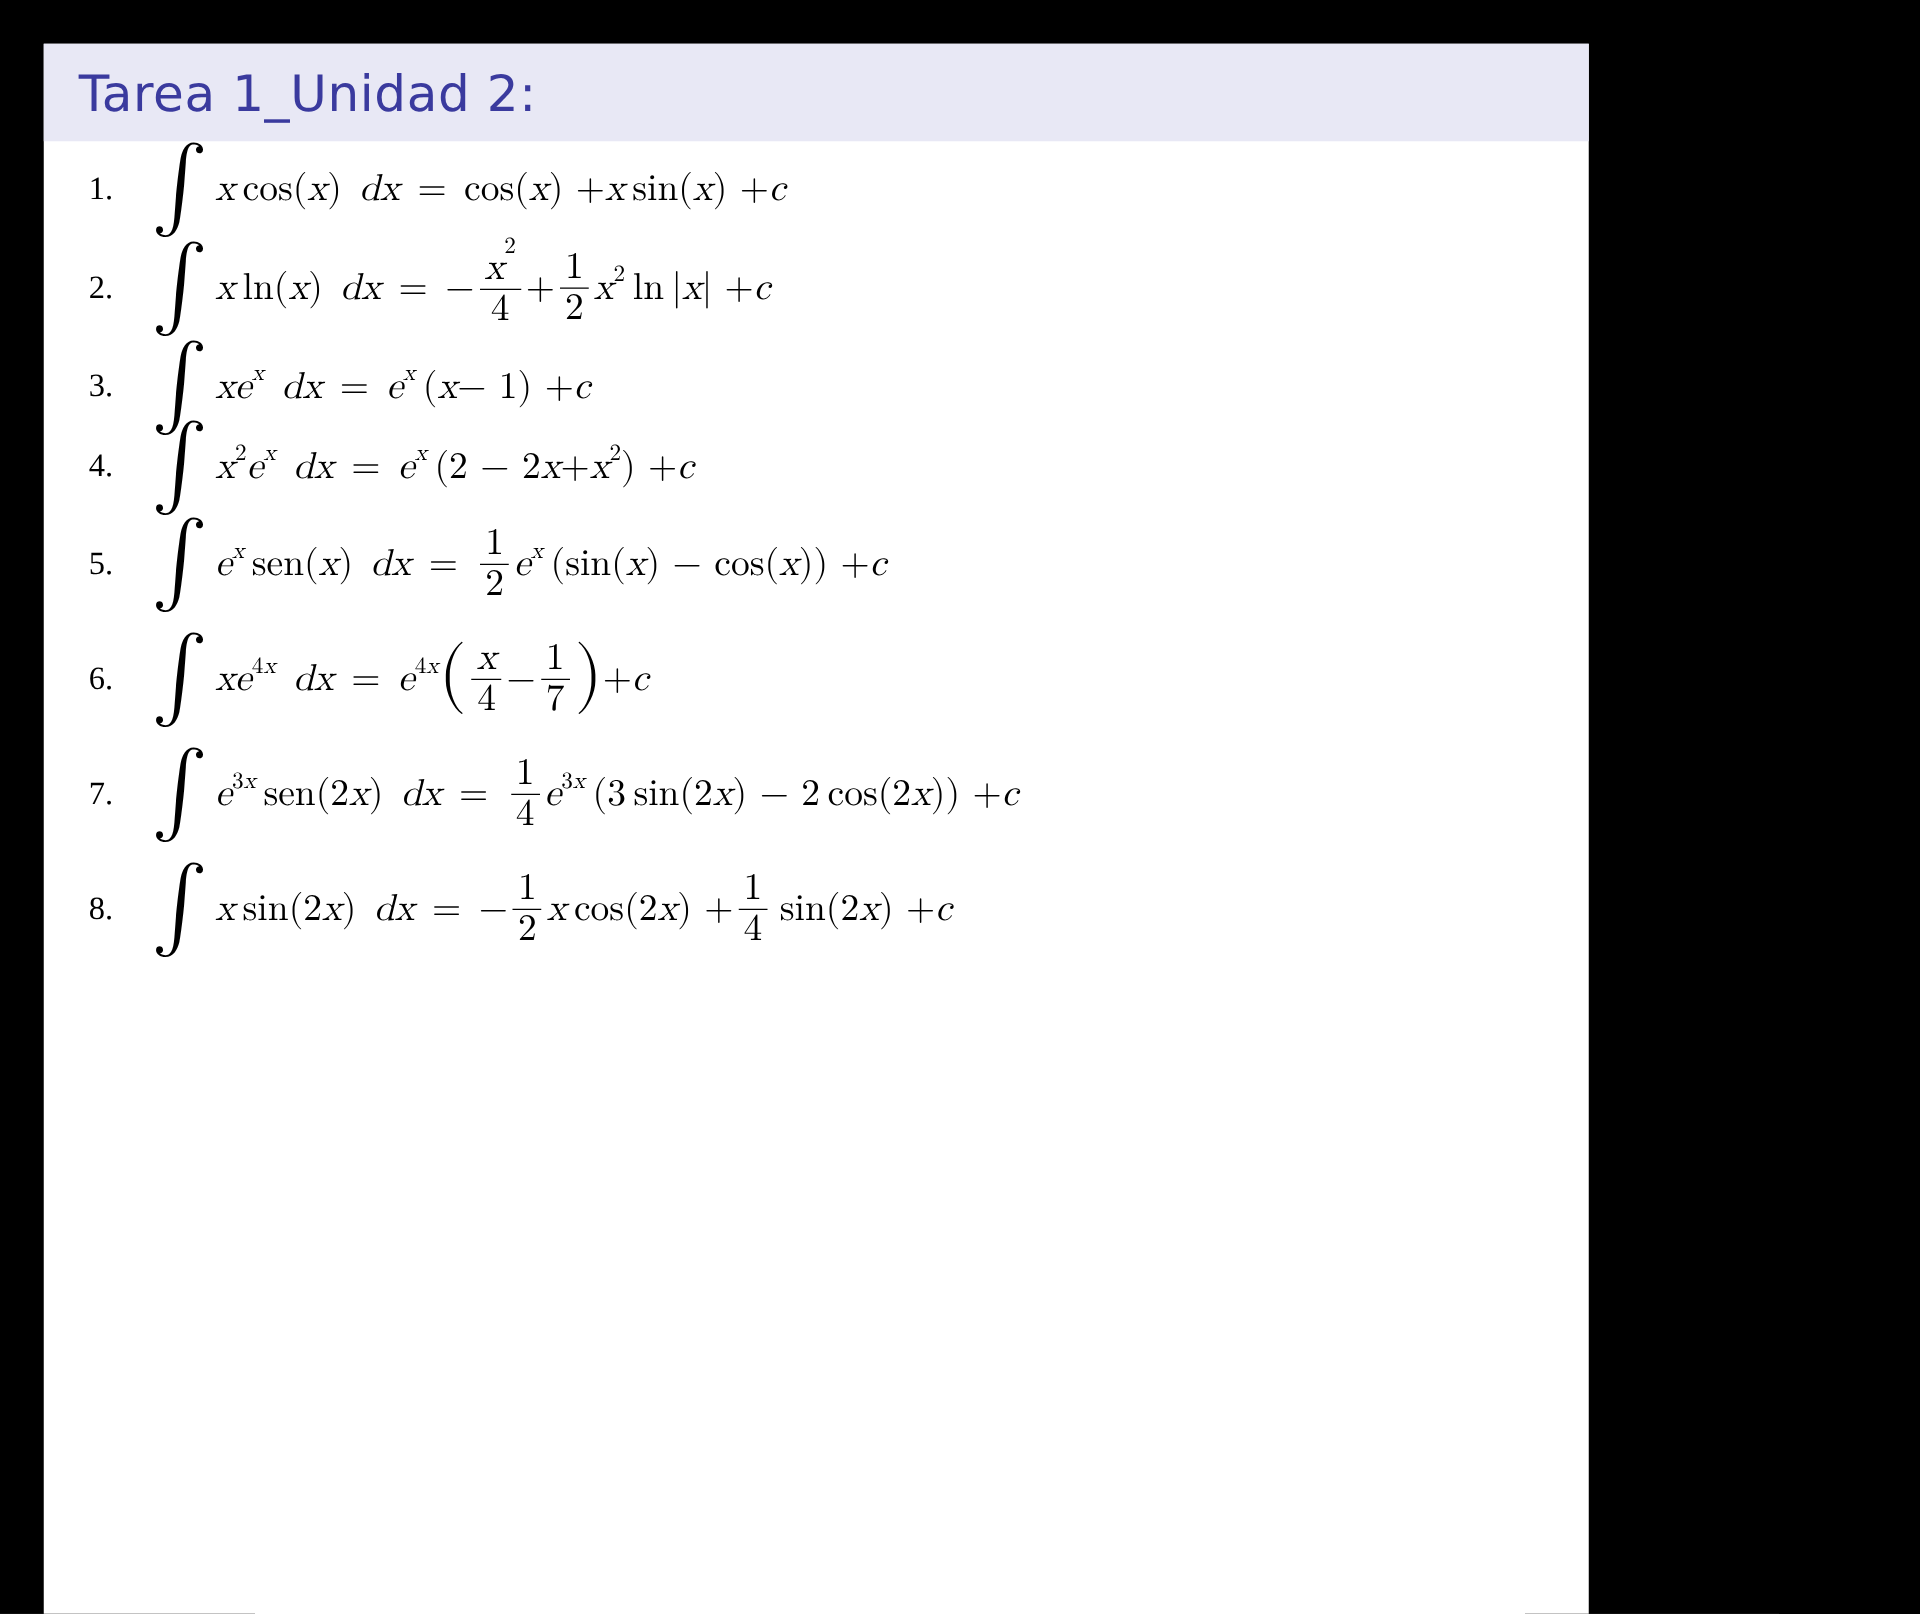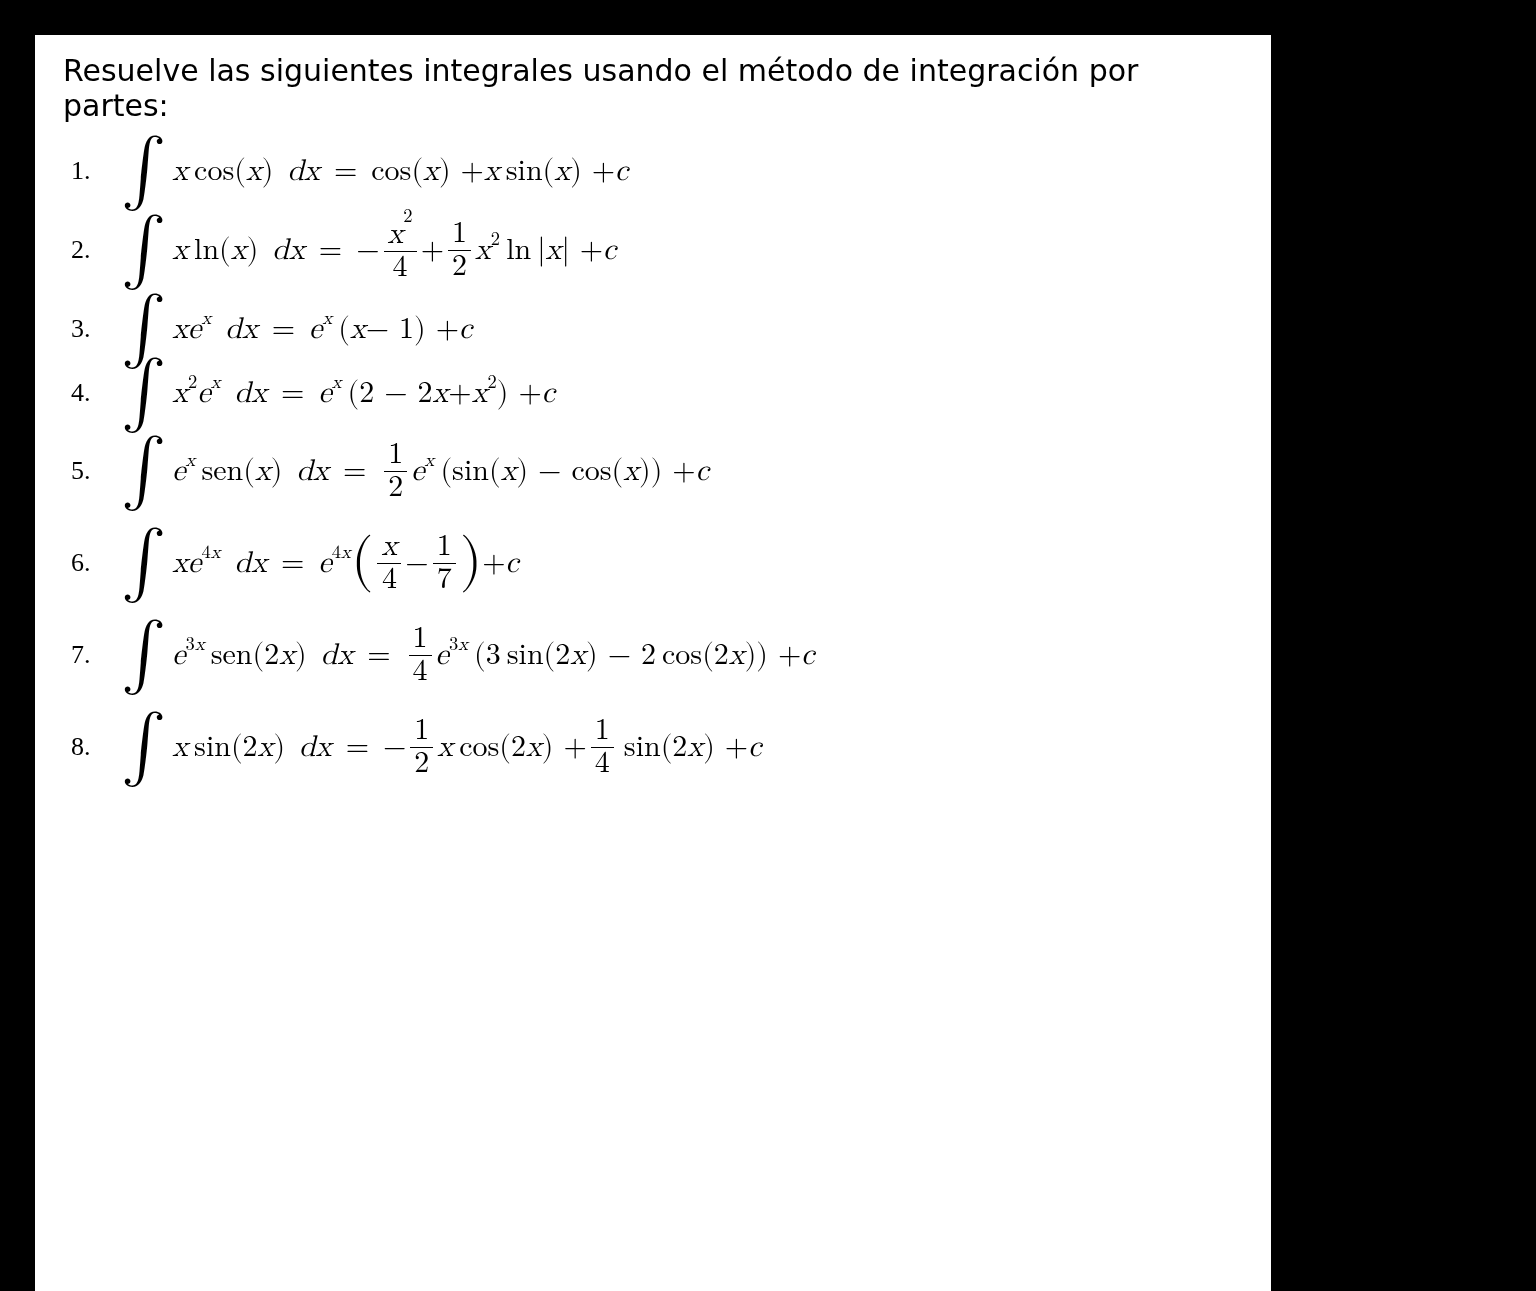--- a/index.html
+++ b/index.html
@@ -36,21 +36,21 @@
   .frac .fn{border-bottom:1.6px solid #000;padding:0 4px;}
   .frac .fd{padding:0 4px;}
   .big-paren{font-size:58px;line-height:0;position:relative;top:-3px;font-weight:300;}
   .sp{display:inline-block;width:6px;}
   .gap{display:inline-block;width:14px;}
 </style>
 </head>
 <body>
 
 <div class="sheet">
-  <div class="subtitle">Resuelve las siguientes integrales usando el método de integración por partes:</div>
+  <div class="title-band">Tarea 1_Unidad 2:</div>
 
   <ol class="problems">
 
     <li>
       <span class="num">1.</span>
       <span class="math">
         <span class="int">∫</span>
         <span class="it">x</span><span class="sp"></span>cos(<span class="it">x</span>)<span class="gap"></span><span class="it">dx</span>
         <span class="gap"></span>=<span class="gap"></span>
         cos(<span class="it">x</span>) + <span class="it">x</span><span class="sp"></span>sin(<span class="it">x</span>) + <span class="it">c</span>

